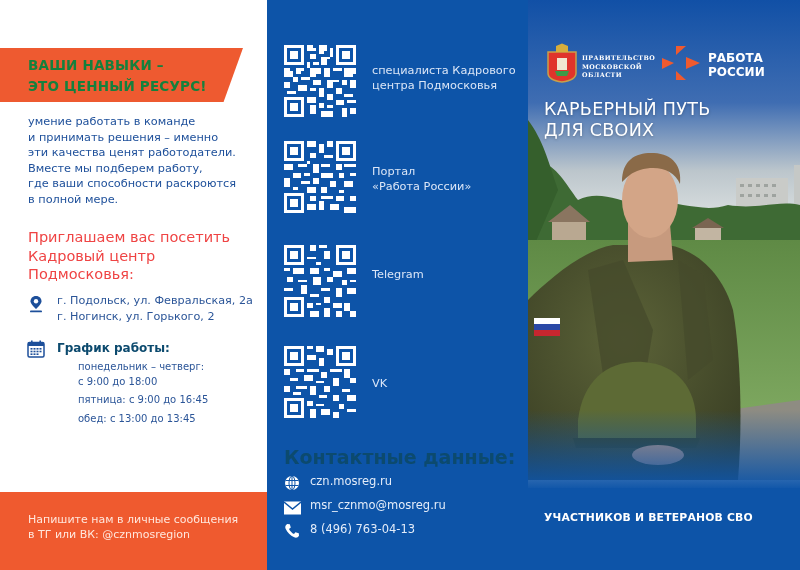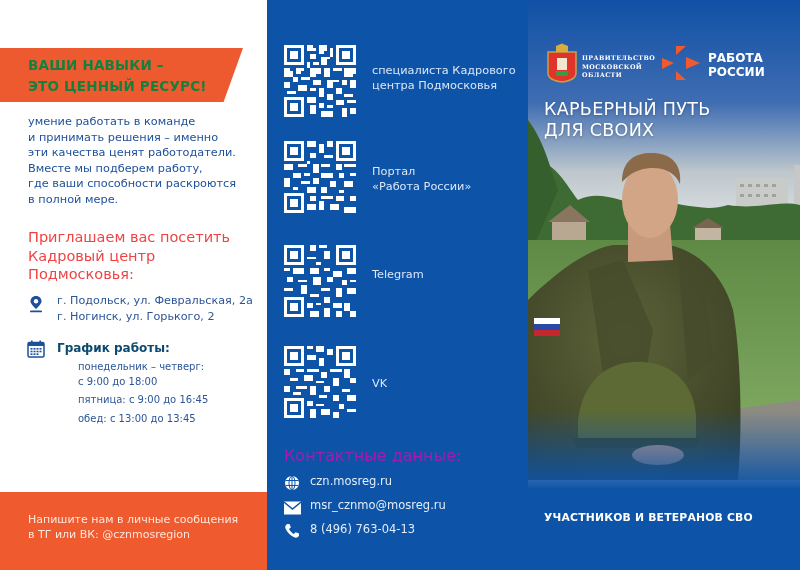--- a/index.html
+++ b/index.html
@@ -22,21 +22,21 @@
   .sched-title { position: absolute; left: 57px; top: 341px; color: #0c4a6e; font-size: 12px; font-weight: bold; }
   .sched { position: absolute; left: 71px; top: 360px; color: #2b5598; font-size: 10px; line-height: 14.5px; margin-left: 7px; }
   .sched .row { margin-bottom: 4px; }
   .footer-left { position: absolute; left: 0; top: 492px; width: 267px; height: 78px; background: #ef5a2f; }
   .footer-left-text { position: absolute; left: 28px; top: 512px; color: #ffe7dd; font-size: 11px; line-height: 15px; }
 
   
   .panel-mid { position: absolute; left: 267px; top: 0; width: 261px; height: 570px; background: #0d54a8; }
   .qr { position: absolute; left: 284px; width: 72px; height: 72px; }
   .qr-label { position: absolute; left: 372px; color: #dbe6f7; font-size: 11.3px; line-height: 14.5px; }
-  .contacts-title { position: absolute; left: 284px; top: 446px; color: #a21caf; font-size: 16px; }
+  .contacts-title { position: absolute; left: 284px; top: 446px; color: #0c4a6e; font-size: 19px; font-weight: bold; }
   .c-icon { position: absolute; left: 284px; width: 16px; height: 16px; }
   .c-text { position: absolute; left: 310px; color: #e3ecf9; font-size: 11.5px; }
 
   
   .panel-right { position: absolute; left: 528px; top: 0; width: 272px; height: 570px; overflow: hidden;
                  background: #0d54a8; }
   .photo { position: absolute; left: 0; top: 0; width: 272px; height: 570px; }
   .logo-gov-emblem { position: absolute; left: 545px; top: 43px; width: 34px; height: 40px; }
   .logo-gov-text { position: absolute; left: 582px; top: 54px; color: #ffffff; font-family: "DejaVu Serif", serif;
                    font-size: 6.3px; line-height: 8.5px; font-weight: bold; letter-spacing: 0.4px; }

